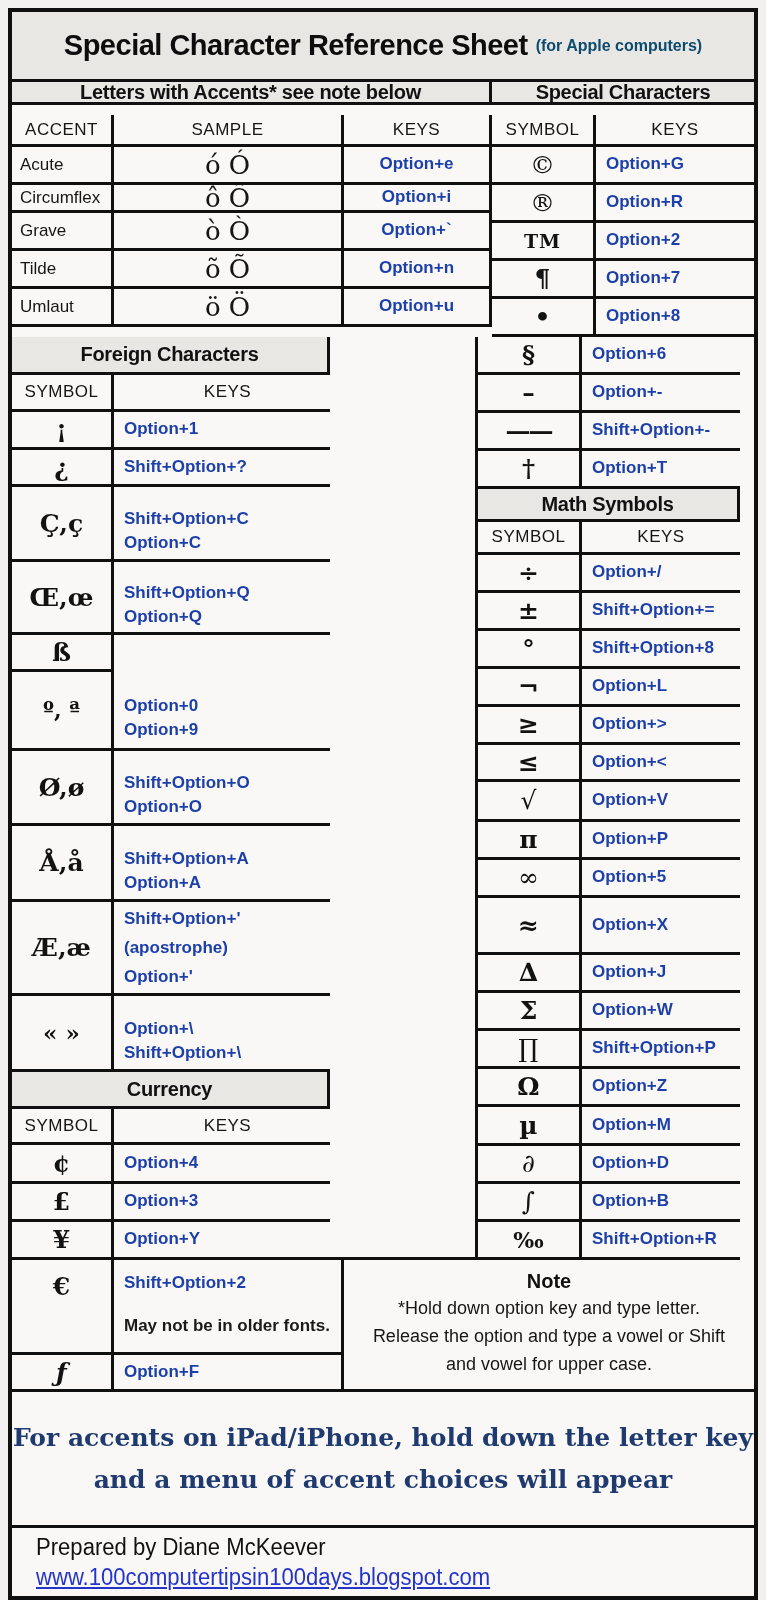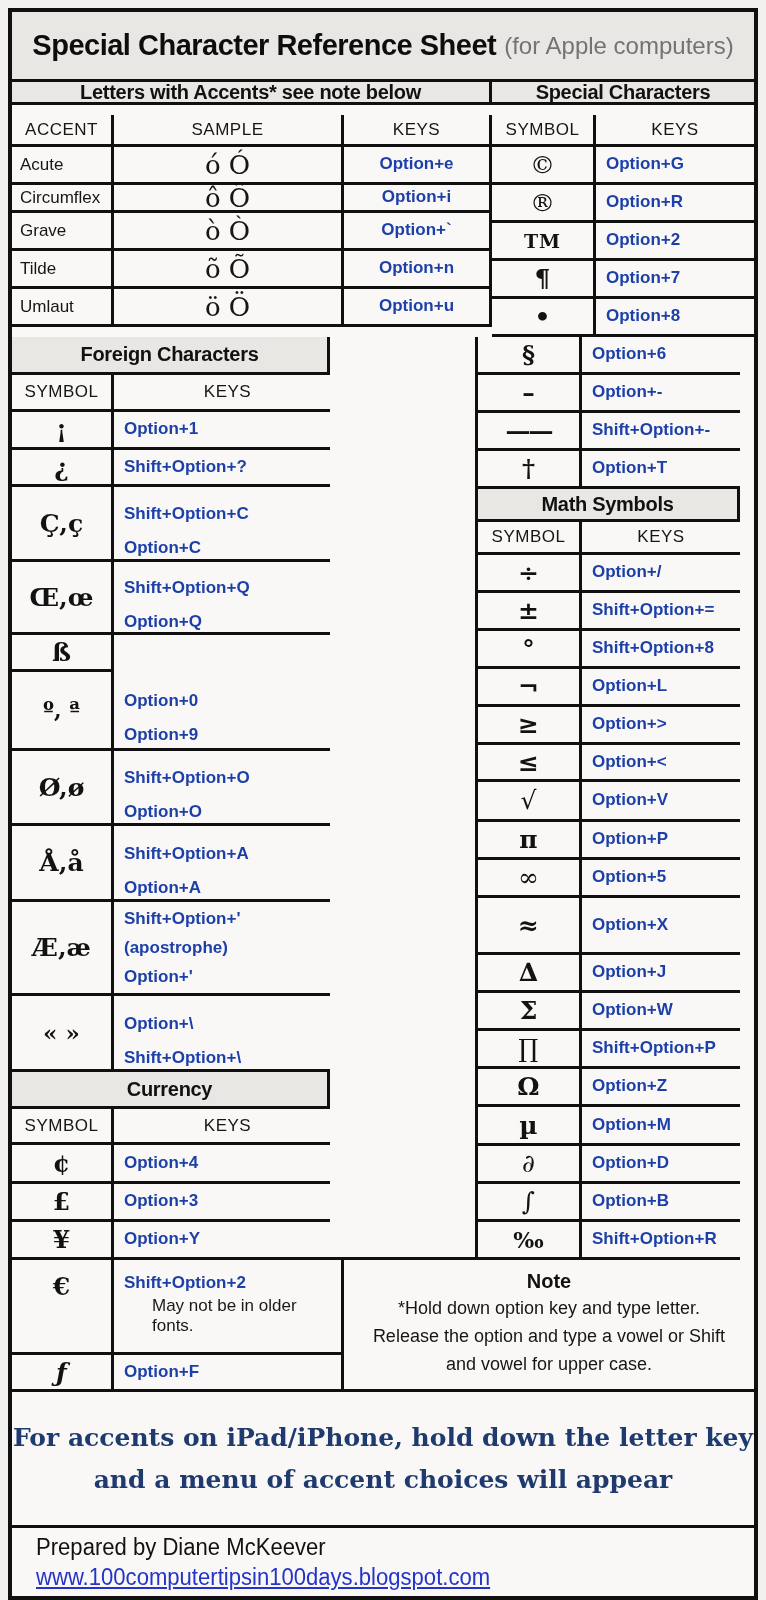--- a/index.html
+++ b/index.html
@@ -50,62 +50,62 @@
   .samp{
     justify-content:center;
     font-family:"DejaVu Serif",serif;font-size:26px;color:#161616;
   }
   .lbl{padding-left:8px;font-size:17px;color:#161616;}
   .keys{
     padding-left:10px;
     color:var(--blue);font-weight:bold;font-size:17px;
     white-space:pre-line;line-height:1.2;
   }
-  .k2{line-height:34px;margin-top:16px;}
+  .k2{line-height:24px;margin-top:16px;}
   .k3{line-height:29px;}
   .sym-sm{font-size:19px;letter-spacing:1px;}
   .dash{letter-spacing:-2px;}
   
   .w-accent{width:102px;flex:none;}
   .w-sample{width:230px;flex:none;}
   .w-keysL{width:148px;flex:none;}
   .w-symR{width:104px;flex:none;}
   .w-keysR{width:158px;flex:none;}
   .w-symA{width:102px;flex:none;}
   .w-keysA{width:230px;flex:none;}
   
   .title-bar{
     box-sizing:border-box;height:70px;background:var(--hdrbg);
     border-bottom:3px solid var(--bd);
     display:flex;align-items:center;justify-content:center;
     white-space:nowrap;
   }
   .title-main{font-weight:bold;font-size:29px;letter-spacing:-0.5px;color:#0d0d0d;}
-  .title-suffix{font-weight:normal;font-size:24px;margin-left:8px;color:#737373;}
+  .title-suffix{font-weight:bold;font-size:16px;margin-left:8px;color:#0c4a6e;}
   .hdr-row{display:flex;height:33px;}
   .hdr-row .secbar{height:23px;}
   .hdr-left{width:480px;flex:none;}
   .hdr-right{width:262px;flex:none;border-right:none;}
   .zone{display:flex;align-items:stretch;}
   .stack{display:flex;flex-direction:column;}
   .col-a{width:318px;flex:none;}
   .col-b{width:148px;flex:none;}
   .col-c{width:262px;flex:none;}
   .empty-cell{
     box-sizing:border-box;width:148px;height:100%;
     border-right:3px solid var(--bd);border-bottom:3px solid var(--bd);
     background:var(--cellbg);
   }
   
   .euro-keys{
     box-sizing:border-box;flex-direction:column;align-items:flex-start;
     justify-content:space-between;padding:13px 4px 16px 10px;
   }
   .euro-main{color:var(--blue);font-weight:bold;font-size:17px;}
-  .euro-note{color:#1a1a1a;font-weight:normal;font-size:17px;margin-left:28px;}
+  .euro-note{color:#1a1a1a;font-weight:bold;font-size:17px;}
   
   .note-box{
     box-sizing:border-box;width:410px;flex:none;
     border-bottom:3px solid var(--bd);
     background:var(--cellbg);
     display:flex;flex-direction:column;align-items:center;justify-content:center;
     text-align:center;
   }
   .note-title{font-weight:bold;font-size:20px;color:#111;margin-bottom:2px;}
   .note-body{font-size:18px;color:#161616;white-space:pre-line;line-height:1.55;}

